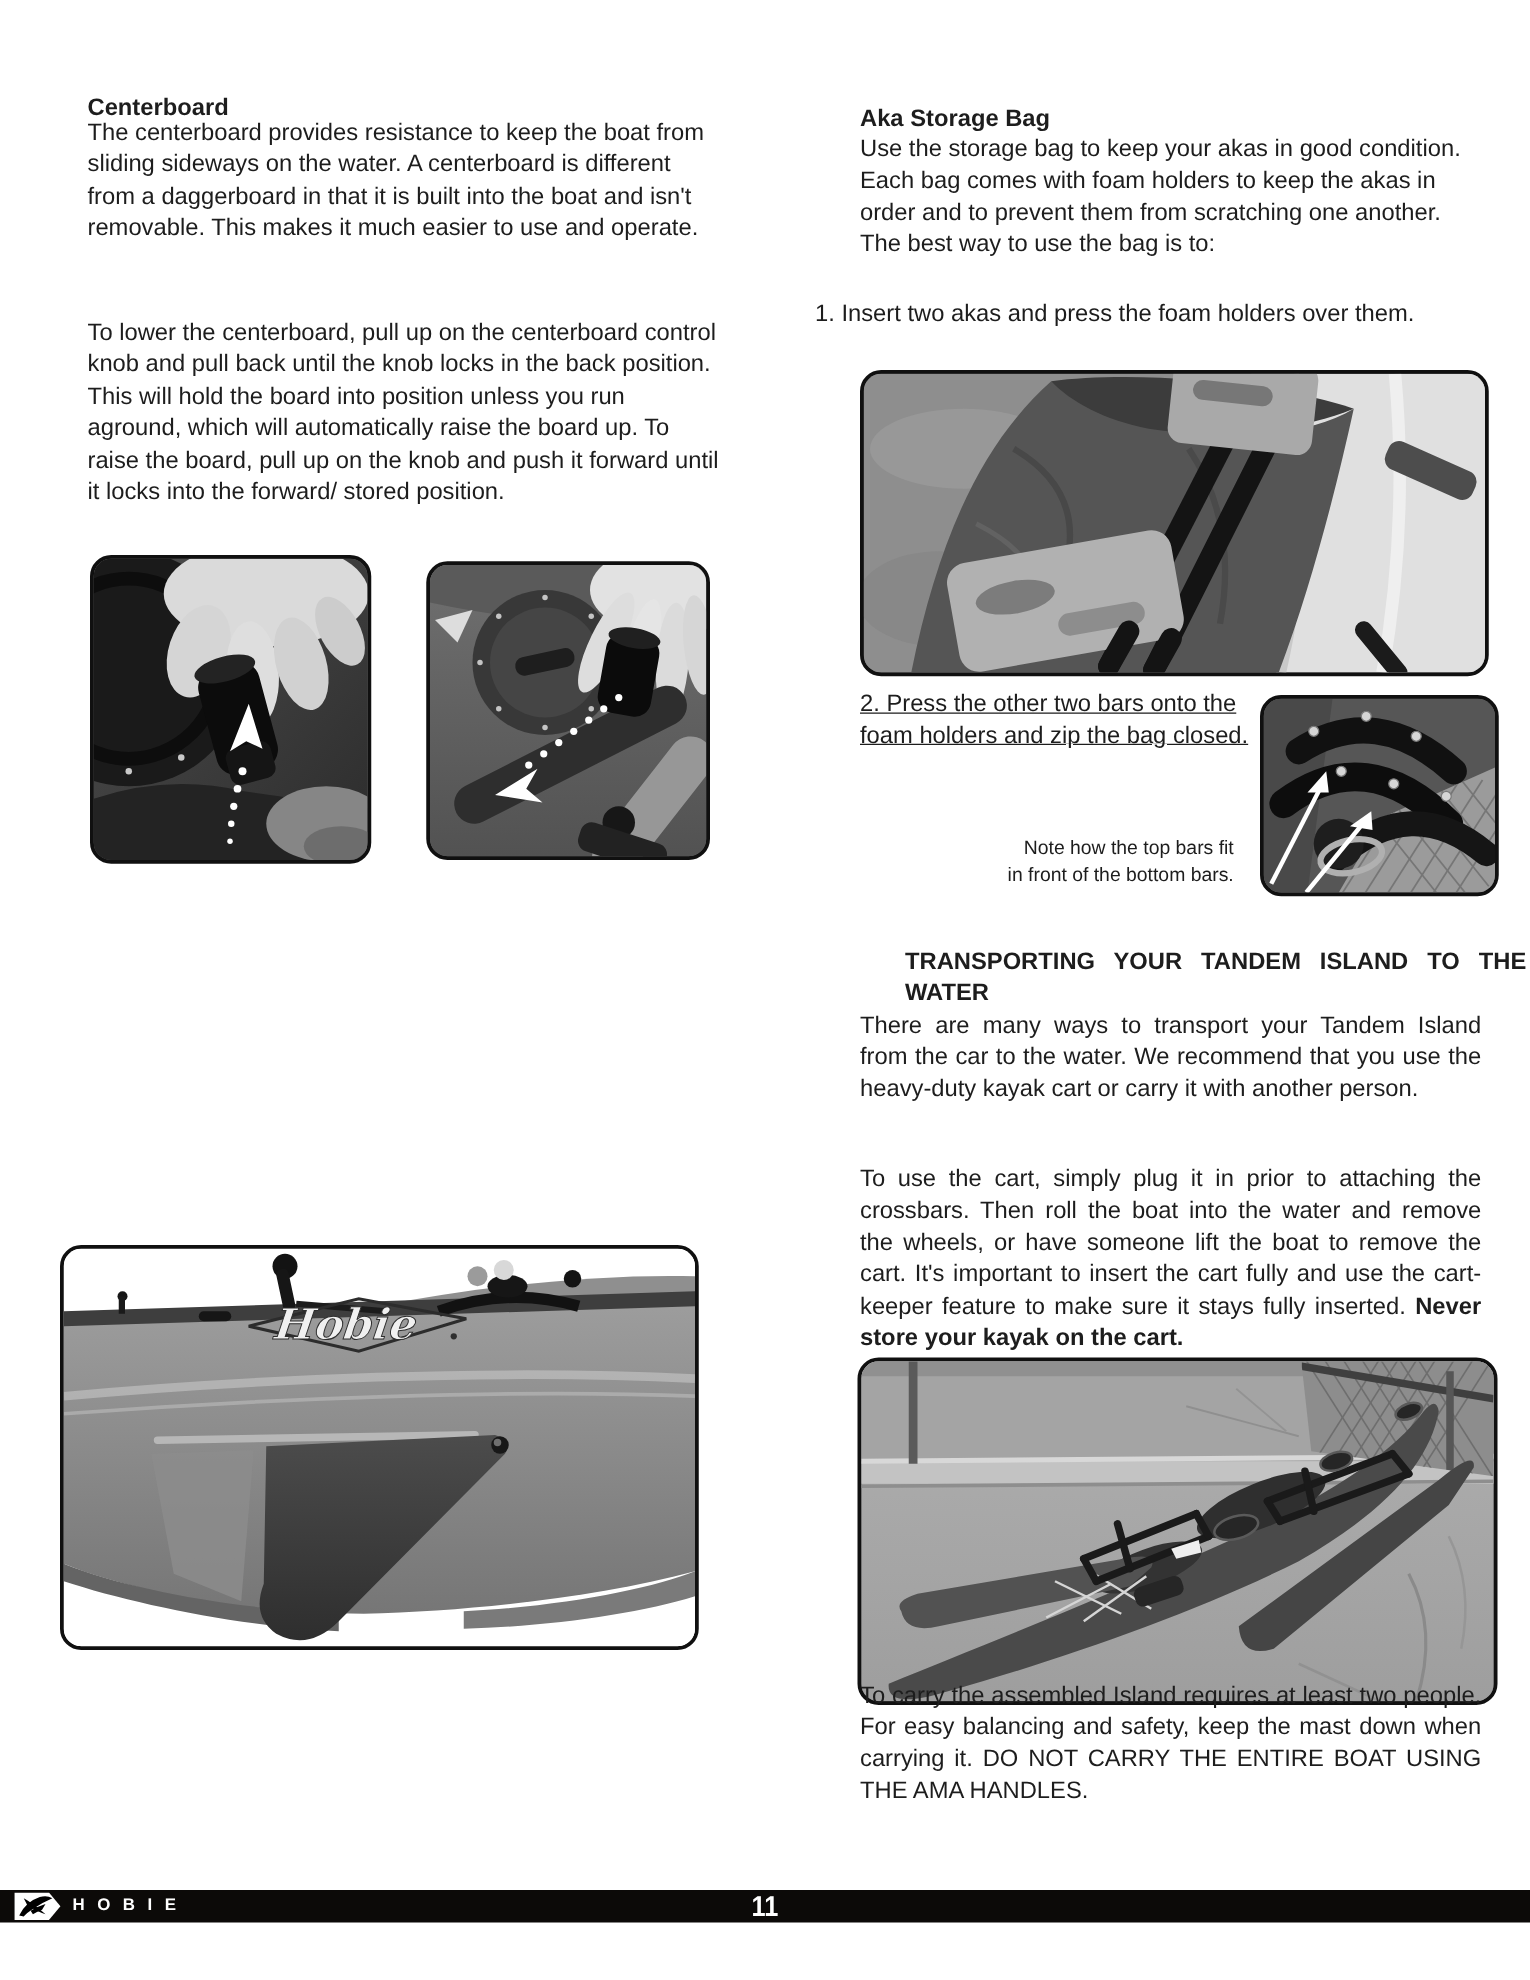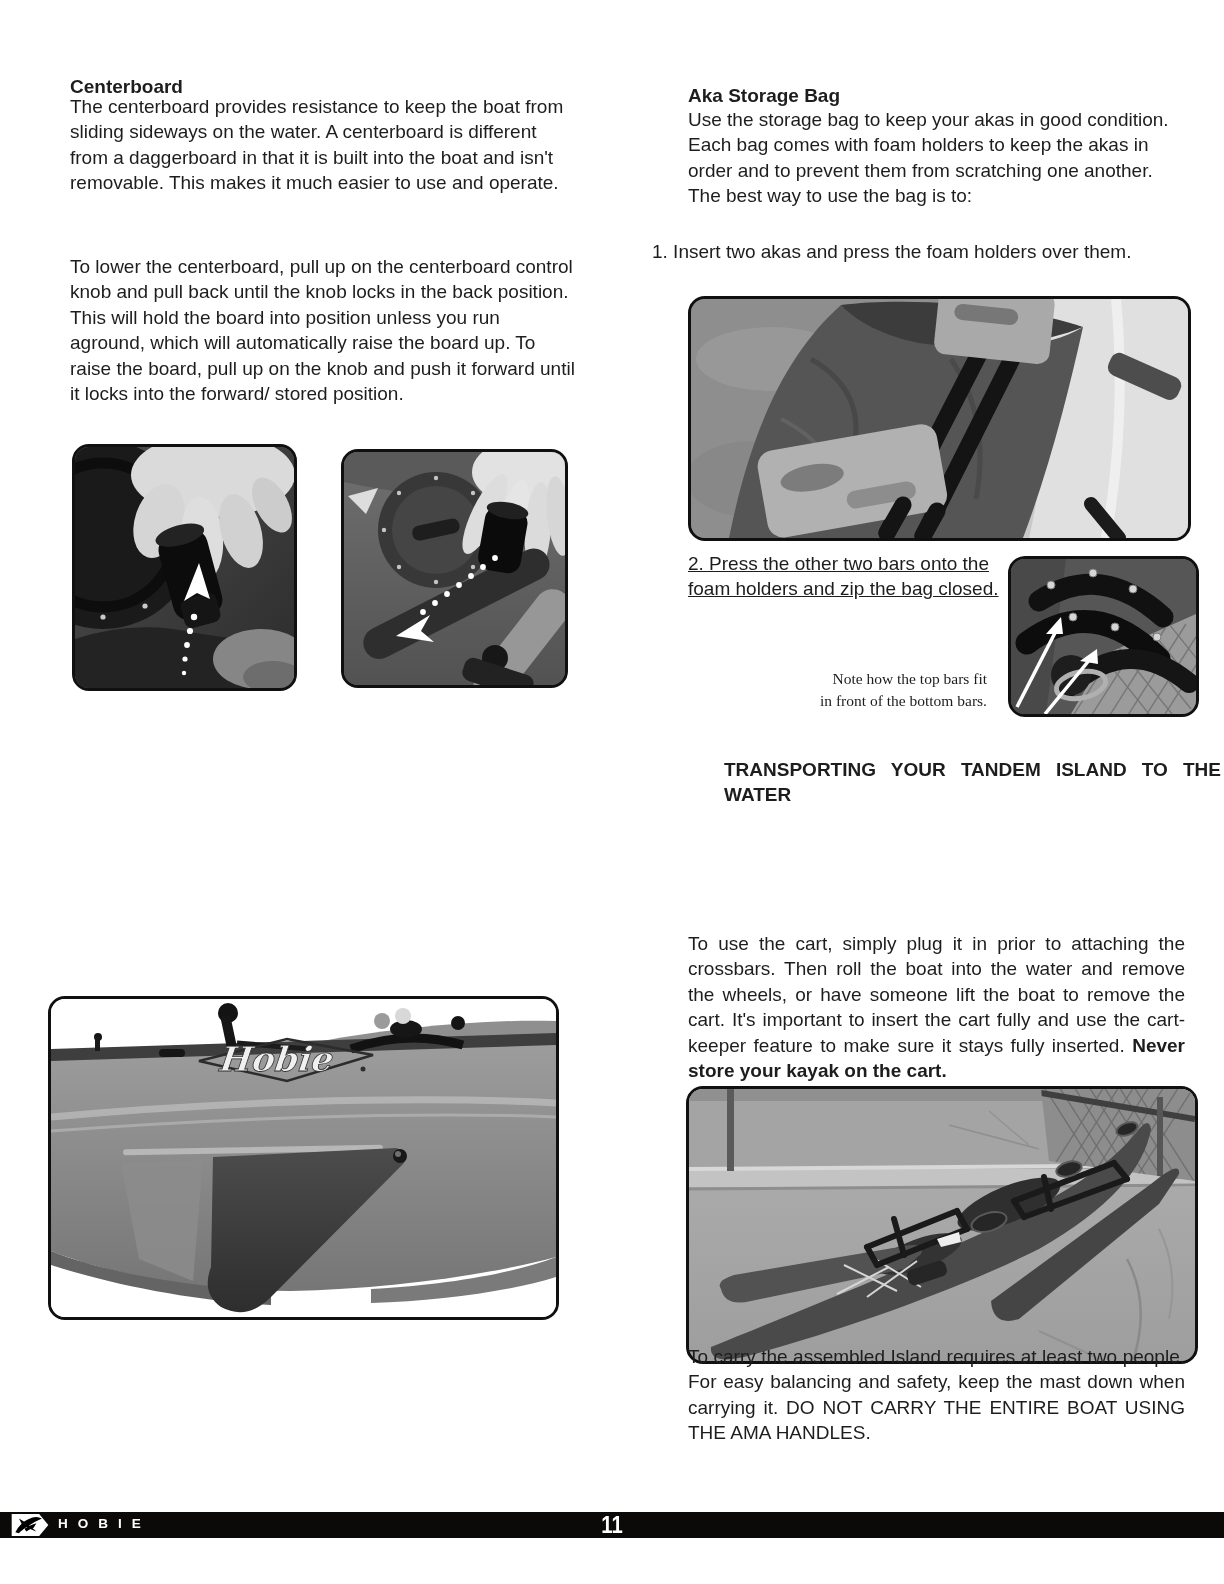--- a/index.html
+++ b/index.html
@@ -2,21 +2,21 @@
 <html><head>
 <meta charset="utf-8">
 <style>
   html,body{margin:0;padding:0;background:#e8e8e8;}
   .page{position:relative;width:1224px;height:1584px;background:#ffffff;
         font-family:"Liberation Sans","DejaVu Sans",sans-serif;color:#1d1d1d;overflow:hidden;}
   .abs{position:absolute;}
   .body-text{font-size:19px;line-height:25.4px;}
   .head{font-size:19px;line-height:25.4px;font-weight:bold;}
   .just{text-align:justify;}
-  .caption{font-size:15.5px;line-height:22px;text-align:right;white-space:pre-line;font-family:Liberation Serif, serif;}
+  .caption{font-size:15.5px;line-height:22px;text-align:right;white-space:pre-line;}
   .photo{position:absolute;border:3px solid #101010;border-radius:17px;overflow:hidden;background:#6a6a6a;}
   .photo svg{display:block;width:100%;height:100%;}
   .photo-white{background:#ffffff;}
   .footer-bar{position:absolute;left:0;top:1512px;width:1224px;height:26px;background:#0c0a08;}
   .footer-logo{position:absolute;left:10px;top:2px;width:40px;height:22px;}
   .footer-brand{position:absolute;left:58px;top:4px;color:#ffffff;font-weight:bold;
                 font-size:13.5px;letter-spacing:10px;}
   .footer-page{position:absolute;left:50%;top:0px;transform:translateX(-50%) scaleX(0.88);
                color:#ffffff;font-weight:bold;font-size:23px;line-height:26px;}
 </style>
@@ -264,20 +264,21 @@
       <polygon points="50,58 35,75 52,75" fill="#ffffff"></polygon>
       <polygon points="86,90 69,102 87,105" fill="#ffffff"></polygon>
     </svg>
   </figure>
 
   <div class="abs caption" style="left:690px;top:668px;width:297px;">Note how the top bars fit
 in front of the bottom bars.</div>
 
   <div class="abs head just" style="left:724px;top:757px;width:497px;">TRANSPORTING YOUR TANDEM ISLAND TO THE WATER</div>
 
+  <div class="abs body-text just" style="left:688px;top:808px;width:497px;">There are many ways to transport your Tandem Island from the car to the water.  We recommend that you use the heavy-duty kayak cart or carry it with another person.</div>
 
   <p class="abs body-text just" style="left:688px;top:931px;width:497px;margin:0;"><span>To use the cart, simply plug it in prior to attaching the crossbars.  Then roll the boat into the water and remove the wheels, or have someone lift the boat to remove the cart.  It's important to insert the cart fully and use the cart-keeper feature to make sure it stays fully inserted. </span><b>Never store your kayak on the cart.</b></p>
 
   <figure class="photo" style="left:686px;top:1086px;width:506px;height:272px;margin:0;">
     <svg viewBox="0 0 506 272" preserveAspectRatio="none">
       <defs>
         <linearGradient id="paveGrad" x1="0" y1="0" x2="0" y2="1">
           <stop offset="0" stop-color="#b0b0b0"></stop>
             <stop offset="1" stop-color="#9e9e9e"></stop>
         </linearGradient>

